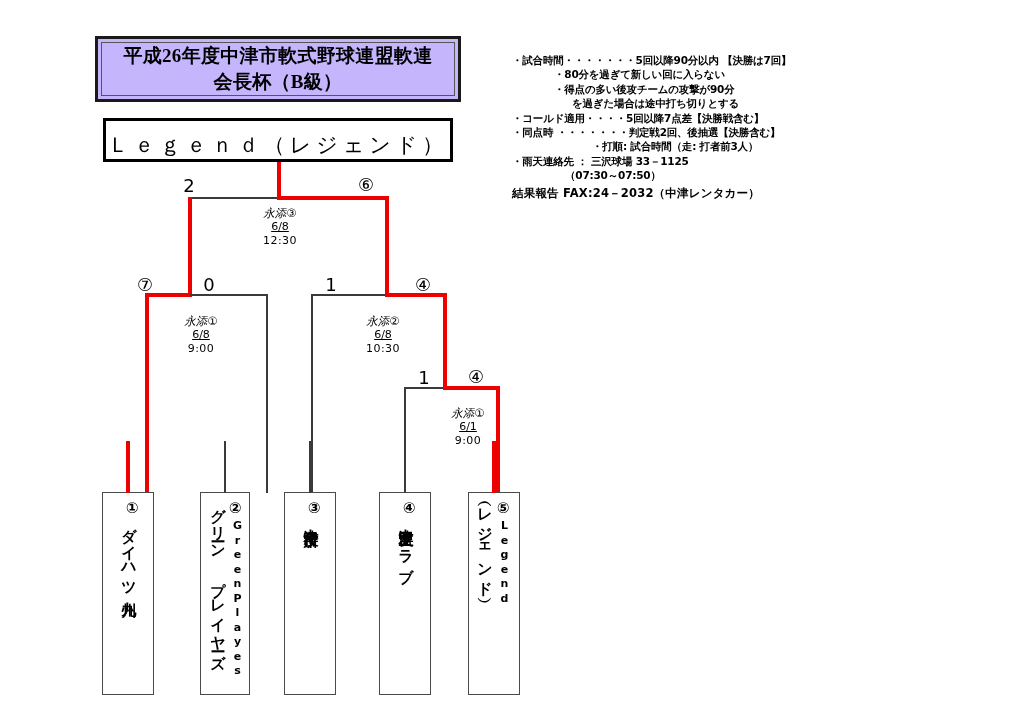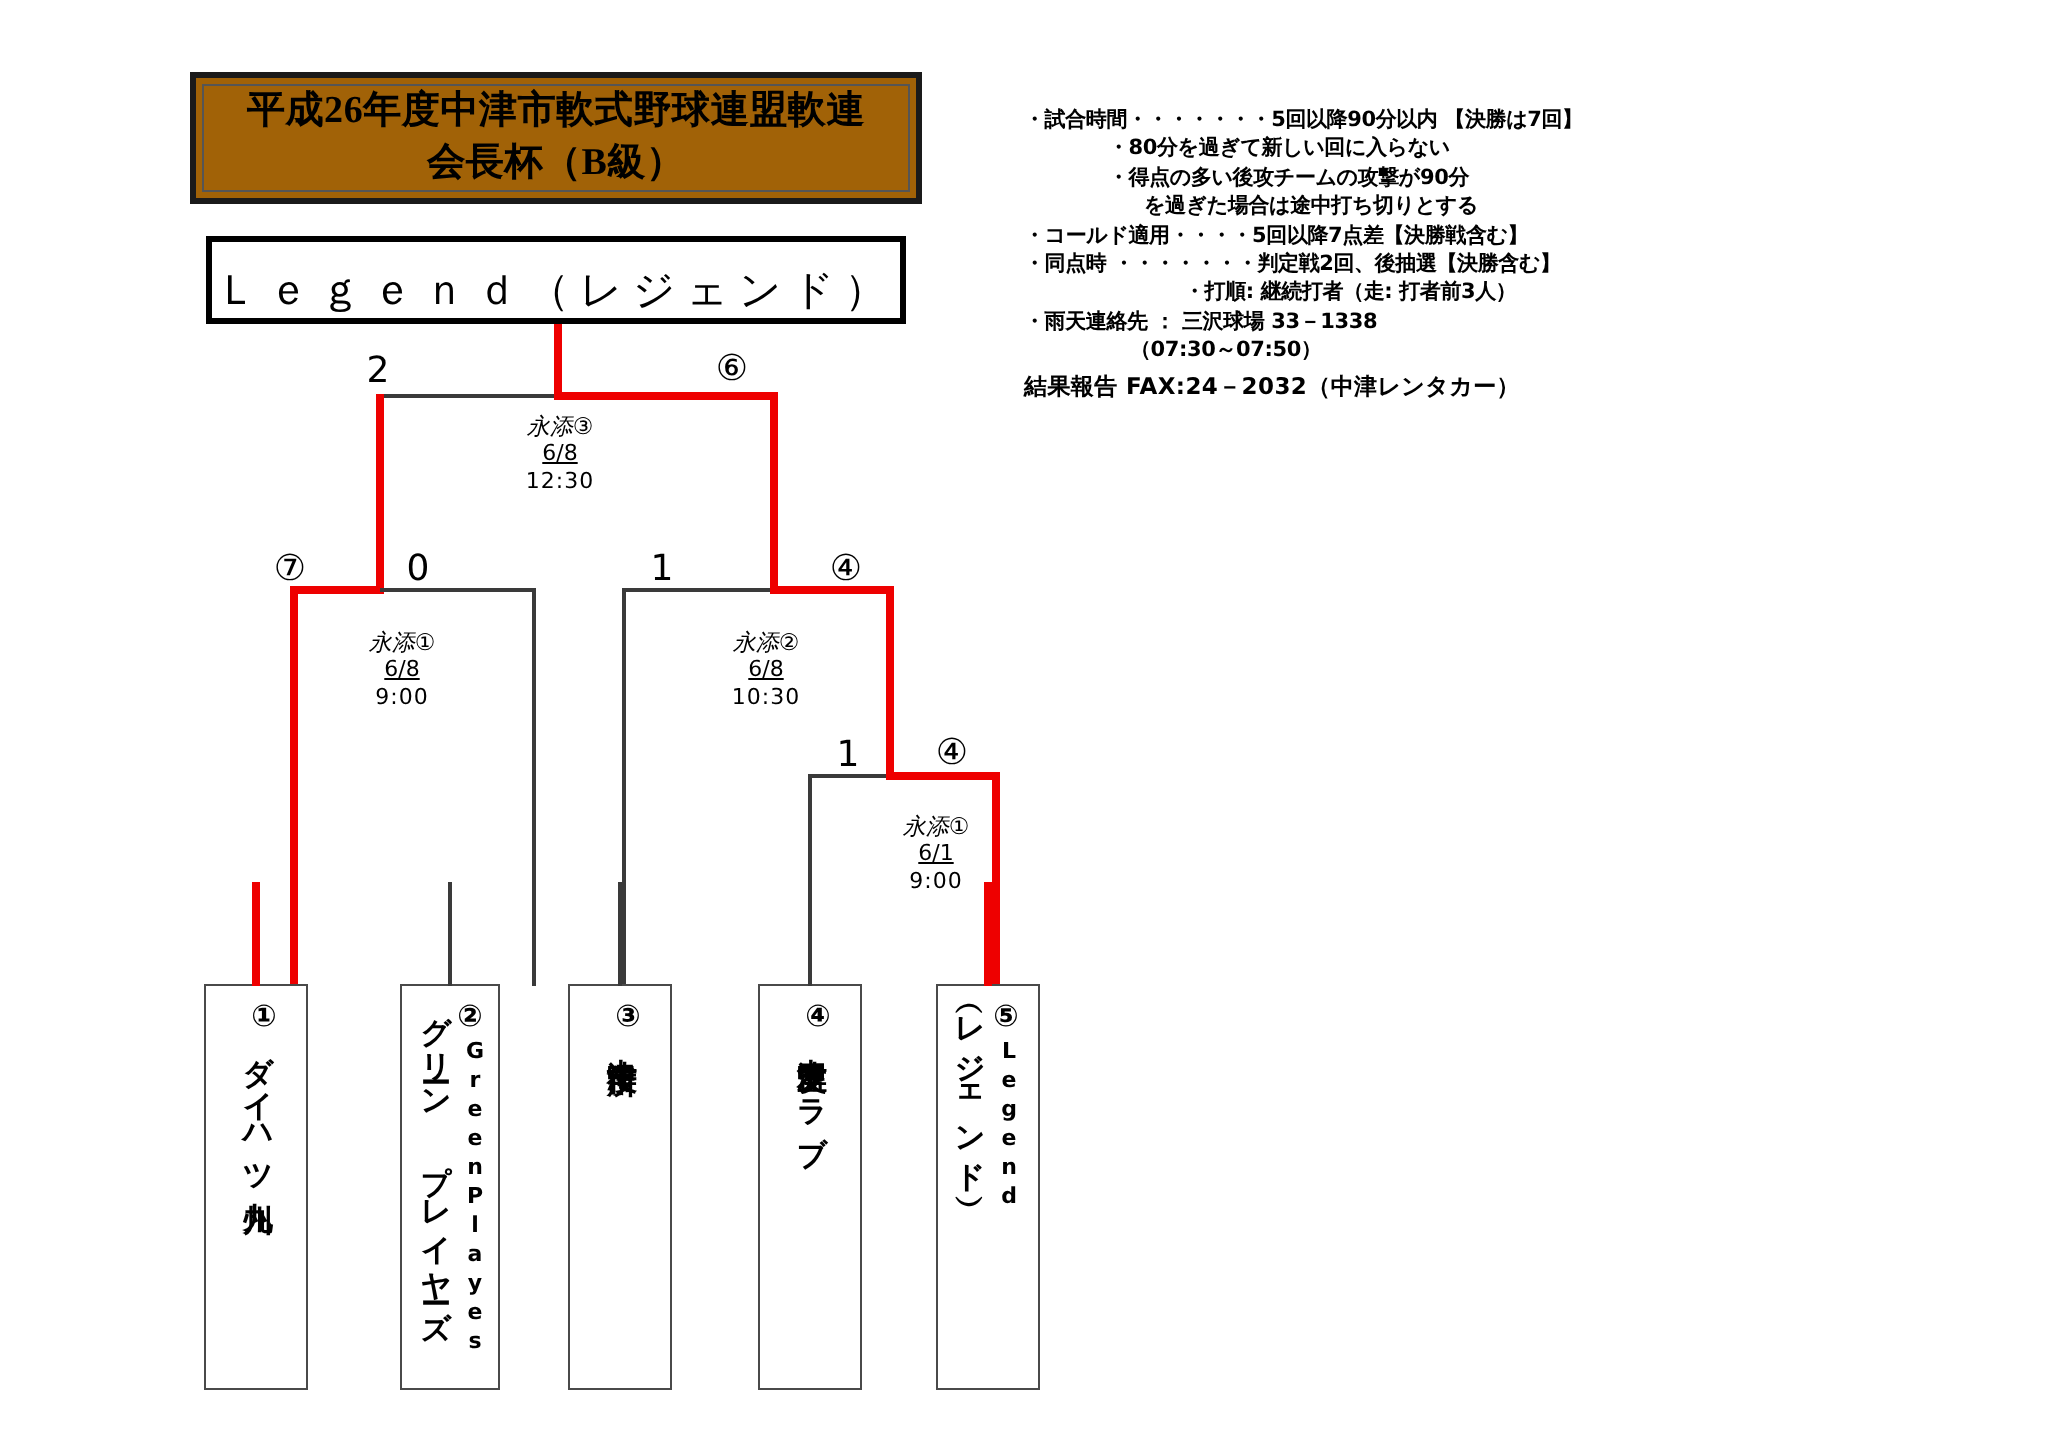--- a/index.html
+++ b/index.html
@@ -15,21 +15,21 @@
     color: #000000;
     overflow: hidden;
   }
 
   
   #title-box {
     position: absolute;
     left: 95px; top: 36px;
     width: 366px; height: 66px;
     border: 3px solid #1a1a1a;
-    background: #a16207;
+    background: #c4b5fd;
     box-sizing: border-box;
   }
   #title-box .inner {
     position: absolute;
     left: 3px; top: 3px; right: 3px; bottom: 3px;
     border: 1px solid #555;
     box-sizing: border-box;
     display: flex;
     flex-direction: column;
     align-items: center;
@@ -166,22 +166,22 @@
   <div class="txt">Ｌｅｇｅｎｄ（レジェンド）</div>
 </div>
 
 <div id="rules">
   <div class="rline">・試合時間・・・・・・・5回以降90分以内 【決勝は7回】</div>
   <div class="rline ind1">・80分を過ぎて新しい回に入らない</div>
   <div class="rline ind1">・得点の多い後攻チームの攻撃が90分</div>
   <div class="rline ind2">を過ぎた場合は途中打ち切りとする</div>
   <div class="rline">・コールド適用・・・・5回以降7点差【決勝戦含む】</div>
   <div class="rline">・同点時  ・・・・・・・判定戦2回、後抽選【決勝含む】</div>
-  <div class="rline ind3">・打順: 継続打者（走: 打者前3人）</div>
-  <div class="rline">・雨天連絡先 ： 三沢球場 33－1338</div>
+  <div class="rline ind3">・打順: 試合時間（走: 打者前3人）</div>
+  <div class="rline">・雨天連絡先 ： 三沢球場 33－1125</div>
   <div class="rline ind4">（07:30～07:50）</div>
   <div class="rline fax">結果報告  FAX:24－2032（中津レンタカー）</div>
 </div>
 
 <div class="rl" style="left:277px; top:162px; width:4px; height:36px;"></div>
 
 <div class="bl" style="left:190px; top:197px; width:89px; height:2px;"></div>
 <div class="rl" style="left:277px; top:196px; width:112px; height:4px;"></div>
 
 <div class="rl" style="left:188px; top:197px; width:4px; height:98px;"></div>

